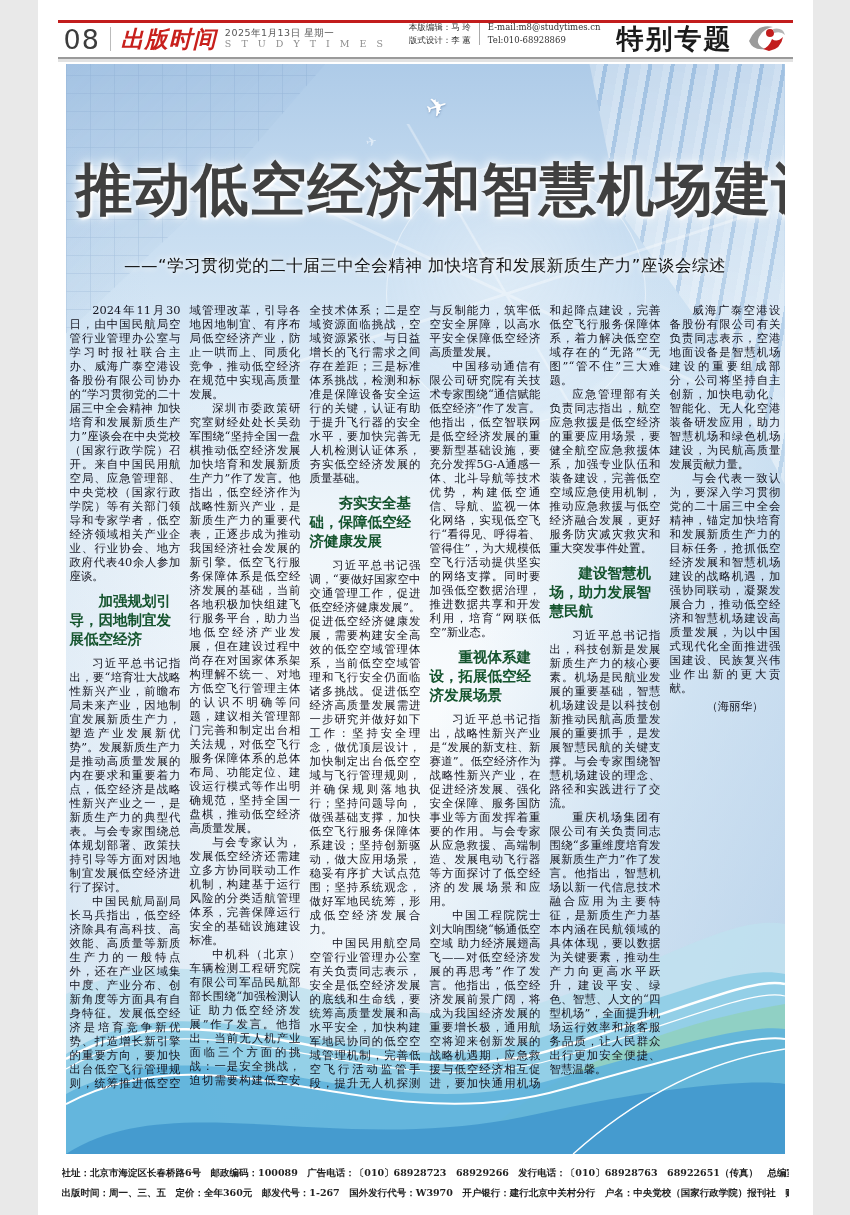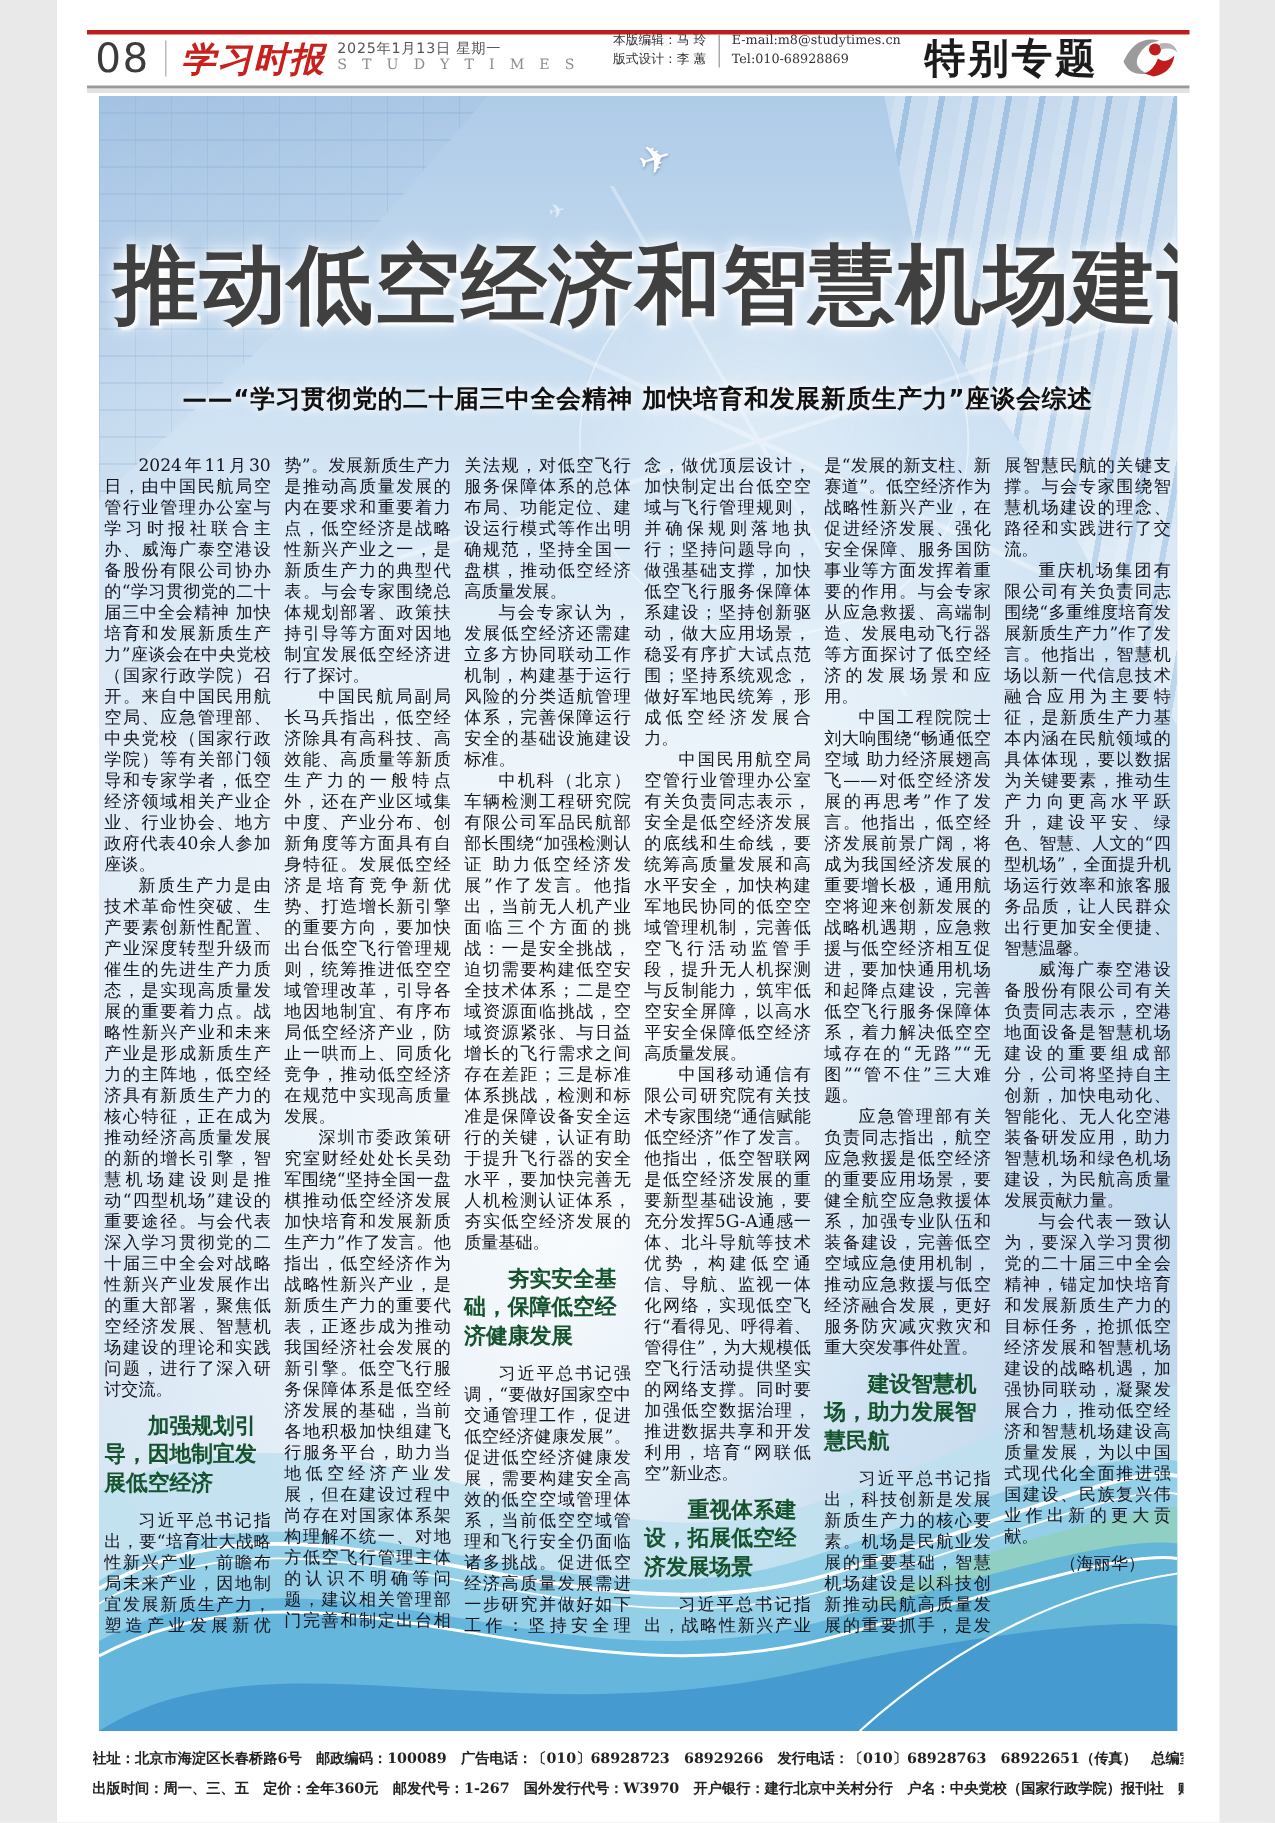--- a/index.html
+++ b/index.html
@@ -77,21 +77,21 @@
   
   .headline {
     position:relative; text-align:right; margin-top:88px; padding:0 10px;
     font-family:"DejaVu Serif","Liberation Serif",serif; font-weight:bold;
     font-size:57px; letter-spacing:1px; color:#404040;
     text-shadow:0 0 8px #fff, 0 0 14px #fff, 2px 2px 2px rgba(255,255,255,.95);
     white-space:nowrap;
   }
   .subhead {
     position:relative; text-align:center; margin-top:26px;
-    font-size:16.5px; font-weight:bold; color:#111;
+    font-size:16.5px; font-weight:normal; color:#111;
     text-shadow:0 0 6px #fff, 0 0 10px #fff; letter-spacing:.5px;
   }
   
   .columns {
     position:relative; margin:26px 4px 0 4px; height:792px;
     column-count:6; column-gap:9px; column-fill:auto;
     font-size:11.4px; line-height:14px; text-align:justify; color:#14141f;
     font-family:"DejaVu Serif","Liberation Serif",serif;
   }
   .para { text-indent:2em; margin:0; }
@@ -112,21 +112,21 @@
 </head>
 <body>
 
 <div class="paper">
 
   <div class="topline"></div>
 
   <div class="headerbar">
     <span class="pagenum">08</span>
     <span class="hdr-div"></span>
-    <span class="masthead-cn">学习时报</span>
+    <span class="masthead-cn">出版时间</span>
     <span class="mast-dates">
       <div class="mast-date">2025年1月13日 星期一</div>
       <div class="mast-en">S T U D Y T I M E S</div>
     </span>
     <span class="hdr-right">
       <span class="editor-block">
         <span class="editor-col">
           <div class="t">本版编辑：马  玲</div>
           <div class="t">版式设计：李  蕙</div>
         </span>
@@ -167,21 +167,20 @@
       <path d="M0,215 C160,130 340,258 540,205 C680,168 760,134 794,142" fill="none" stroke="#ffffff" stroke-width="1.2"></path>
       <path d="M0,250 C170,168 340,290 550,235 C690,200 760,180 794,185" fill="none" stroke="#ffffff" stroke-width="2"></path>
       <path d="M560,300 C640,235 720,205 794,195" fill="none" stroke="#ffffff" stroke-width="1.5"></path>
     </svg>
 
     <div class="headline">推动低空经济和智慧机场建设高质量发展</div>
     <div class="subhead">——“学习贯彻党的二十届三中全会精神 加快培育和发展新质生产力”座谈会综述</div>
 
     <div class="columns">
         <p class="para">2024年11月30日，由中国民航局空管行业管理办公室与学习时报社联合主办、威海广泰空港设备股份有限公司协办的“学习贯彻党的二十届三中全会精神 加快培育和发展新质生产力”座谈会在中央党校（国家行政学院）召开。来自中国民用航空局、应急管理部、中央党校（国家行政学院）等有关部门领导和专家学者，低空经济领域相关产业企业、行业协会、地方政府代表40余人参加座谈。</p>
-        <p class="para">新质生产力是由技术革命性突破、生产要素创新性配置、产业深度转型升级而催生的先进生产力质态，是实现高质量发展的重要着力点。战略性新兴产业和未来产业是形成新质生产力的主阵地，低空经济具有新质生产力的核心特征，正在成为推动经济高质量发展的新的增长引擎，智慧机场建设则是推动“四型机场”建设的重要途径。与会代表深入学习贯彻党的二十届三中全会对战略性新兴产业发展作出的重大部署，聚焦低空经济发展、智慧机场建设的理论和实践问题，进行了深入研讨交流。</p>
         <div class="sec-head">加强规划引导，因地制宜发展低空经济</div>
         <p class="para">习近平总书记指出，要“培育壮大战略性新兴产业，前瞻布局未来产业，因地制宜发展新质生产力，塑造产业发展新优势”。发展新质生产力是推动高质量发展的内在要求和重要着力点，低空经济是战略性新兴产业之一，是新质生产力的典型代表。与会专家围绕总体规划部署、政策扶持引导等方面对因地制宜发展低空经济进行了探讨。</p>
         <p class="para">中国民航局副局长马兵指出，低空经济除具有高科技、高效能、高质量等新质生产力的一般特点外，还在产业区域集中度、产业分布、创新角度等方面具有自身特征。发展低空经济是培育竞争新优势、打造增长新引擎的重要方向，要加快出台低空飞行管理规则，统筹推进低空空域管理改革，引导各地因地制宜、有序布局低空经济产业，防止一哄而上、同质化竞争，推动低空经济在规范中实现高质量发展。</p>
         <p class="para">深圳市委政策研究室财经处处长吴劲军围绕“坚持全国一盘棋推动低空经济发展 加快培育和发展新质生产力”作了发言。他指出，低空经济作为战略性新兴产业，是新质生产力的重要代表，正逐步成为推动我国经济社会发展的新引擎。低空飞行服务保障体系是低空经济发展的基础，当前各地积极加快组建飞行服务平台，助力当地低空经济产业发展，但在建设过程中尚存在对国家体系架构理解不统一、对地方低空飞行管理主体的认识不明确等问题，建议相关管理部门完善和制定出台相关法规，对低空飞行服务保障体系的总体布局、功能定位、建设运行模式等作出明确规范，坚持全国一盘棋，推动低空经济高质量发展。</p>
         <p class="para">与会专家认为，发展低空经济还需建立多方协同联动工作机制，构建基于运行风险的分类适航管理体系，完善保障运行安全的基础设施建设标准。</p>
         <p class="para">中机科（北京）车辆检测工程研究院有限公司军品民航部部长围绕“加强检测认证 助力低空经济发展”作了发言。他指出，当前无人机产业面临三个方面的挑战：一是安全挑战，迫切需要构建低空安全技术体系；二是空域资源面临挑战，空域资源紧张、与日益增长的飞行需求之间存在差距；三是标准体系挑战，检测和标准是保障设备安全运行的关键，认证有助于提升飞行器的安全水平，要加快完善无人机检测认证体系，夯实低空经济发展的质量基础。</p>
         <div class="sec-head">夯实安全基础，保障低空经济健康发展</div>
         <p class="para">习近平总书记强调，“要做好国家空中交通管理工作，促进低空经济健康发展”。促进低空经济健康发展，需要构建安全高效的低空空域管理体系，当前低空空域管理和飞行安全仍面临诸多挑战。促进低空经济高质量发展需进一步研究并做好如下工作：坚持安全理念，做优顶层设计，加快制定出台低空空域与飞行管理规则，并确保规则落地执行；坚持问题导向，做强基础支撑，加快低空飞行服务保障体系建设；坚持创新驱动，做大应用场景，稳妥有序扩大试点范围；坚持系统观念，做好军地民统筹，形成低空经济发展合力。</p>
         <p class="para">中国民用航空局空管行业管理办公室有关负责同志表示，安全是低空经济发展的底线和生命线，要统筹高质量发展和高水平安全，加快构建军地民协同的低空空域管理机制，完善低空飞行活动监管手段，提升无人机探测与反制能力，筑牢低空安全屏障，以高水平安全保障低空经济高质量发展。</p>
         <p class="para">中国移动通信有限公司研究院有关技术专家围绕“通信赋能低空经济”作了发言。他指出，低空智联网是低空经济发展的重要新型基础设施，要充分发挥5G-A通感一体、北斗导航等技术优势，构建低空通信、导航、监视一体化网络，实现低空飞行“看得见、呼得着、管得住”，为大规模低空飞行活动提供坚实的网络支撑。同时要加强低空数据治理，推进数据共享和开发利用，培育“网联低空”新业态。</p>

